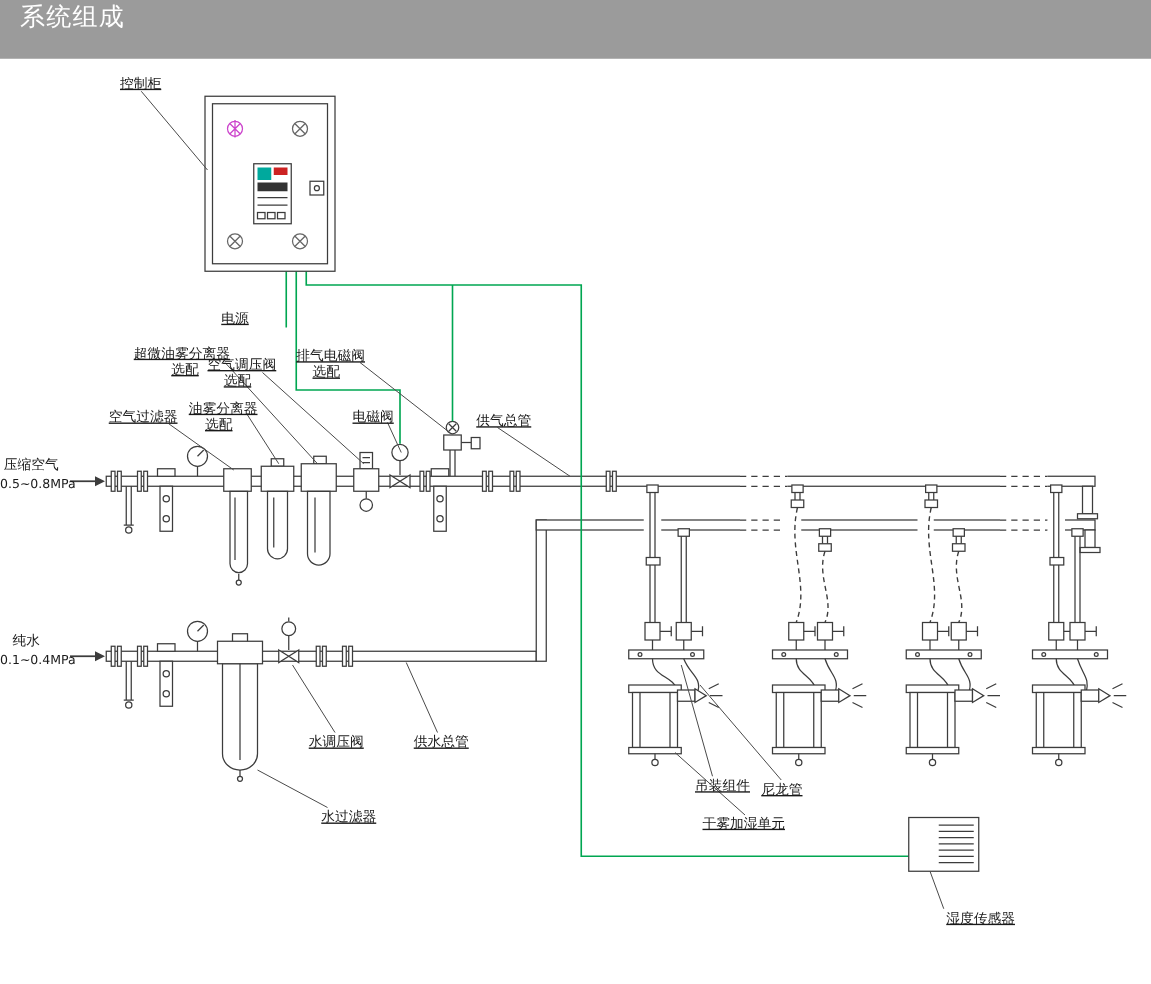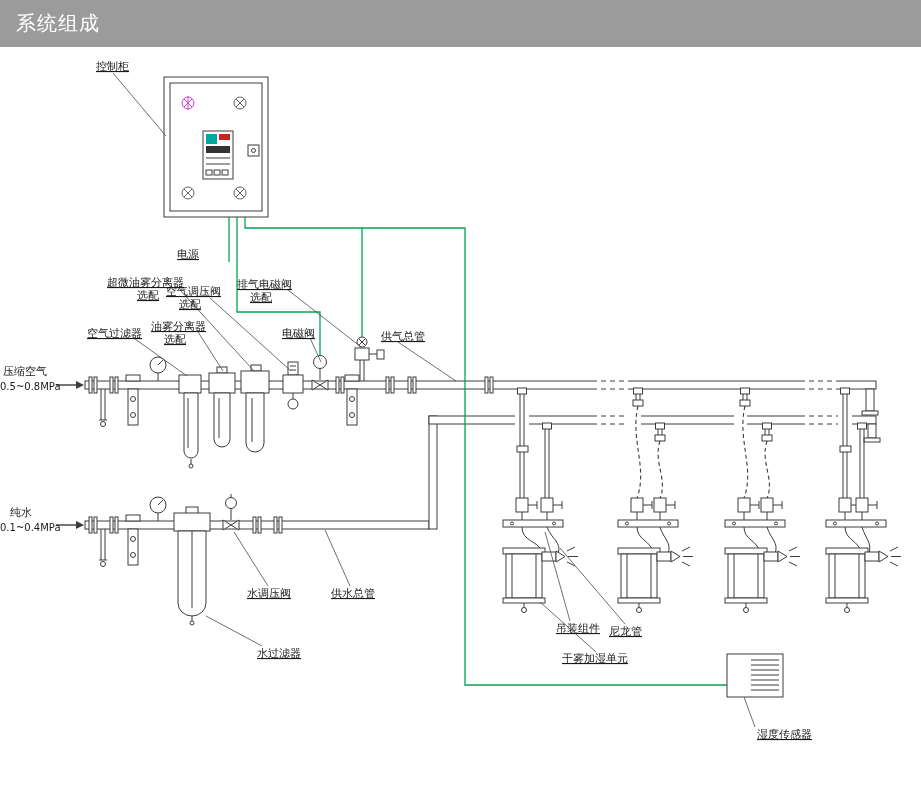--- a/index.html
+++ b/index.html
@@ -1,19 +1,19 @@
 <!DOCTYPE html>
 <html><head>
 <meta charset="utf-8">
 <style>
   html,body{margin:0;padding:0;background:#ffffff;}
   .page{position:relative;width:921px;height:787px;background:#ffffff;overflow:hidden;
         font-family:"DejaVu Sans","Liberation Sans",sans-serif;}
   .titlebar{box-sizing:border-box;width:921px;height:47px;background:#9b9b9b;
-            display:flex;align-items:center;padding-left:16px;}
+            display:flex;align-items:flex-start;padding-left:16px;}
   .titlebar .t{color:#ffffff;font-size:20px;letter-spacing:1px;}
   svg{display:block;}
   svg .ln{stroke:#3c3c3c;stroke-width:1;fill:none;}
   svg .ln2{stroke:#3c3c3c;stroke-width:1.4;fill:none;}
   svg .fw{fill:#ffffff;stroke:#3c3c3c;stroke-width:1;}
   svg .wh{fill:#ffffff;stroke:none;}
   svg .dash{stroke:#3c3c3c;stroke-width:1;fill:none;stroke-dasharray:5 4;}
   svg .tdash{stroke:#3c3c3c;stroke-width:1.1;fill:none;stroke-dasharray:4 3;}
   svg .grn{stroke:#00a651;stroke-width:1.3;fill:none;}
   svg .ldr{stroke:#4a4a4a;stroke-width:0.8;fill:none;}

